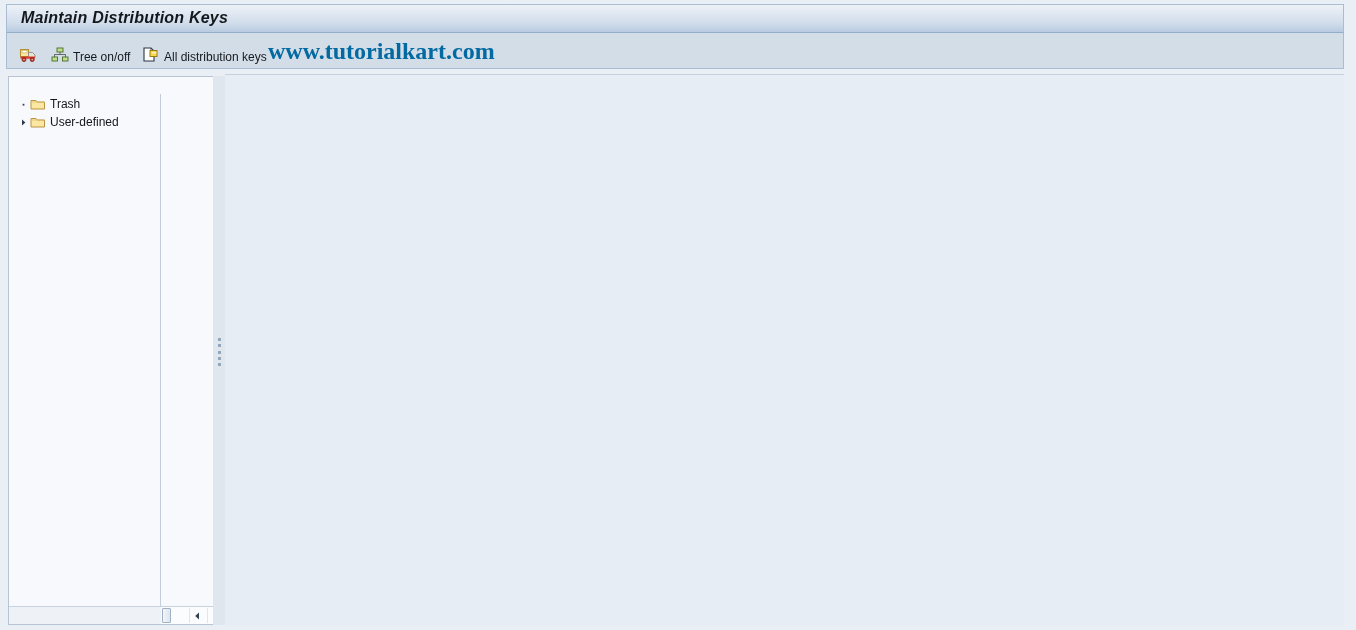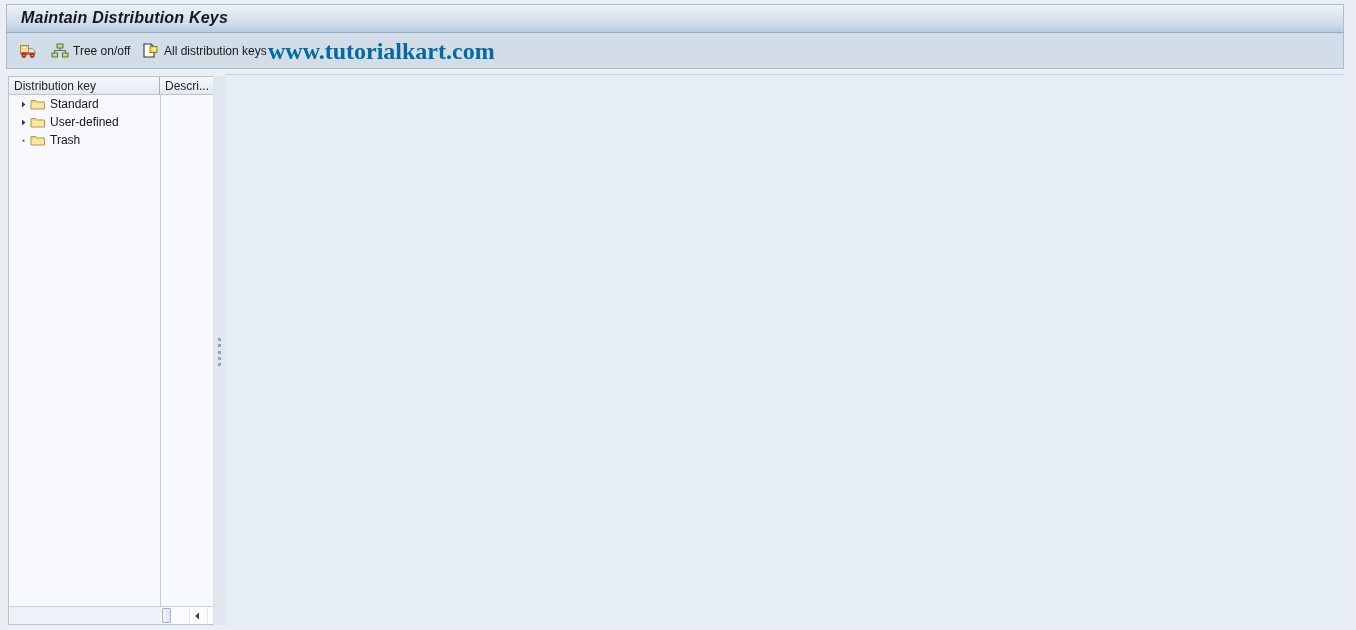--- a/index.html
+++ b/index.html
@@ -61,21 +61,21 @@
     box-sizing: border-box;
     background: #d2dde8;
     border: 1px solid #a8bdd2;
     border-top: none;
   }
   .tb-item {
     position: absolute;
     top: 4px;
     height: 26px;
     display: flex;
-    align-items: center;
+    align-items: flex-end;
     gap: 4px;
     padding: 0 3px;
     cursor: default;
     border: 1px solid transparent;
   }
   .tb-label {
     font-size: 12px;
     color: #16191d;
     white-space: nowrap;
   }
@@ -316,74 +316,56 @@
       </span>
       <span class="tb-label">All distribution keys</span>
     </div>
 
   </div>
 
   <div id="watermark">www.tutorialkart.com</div>
 
   <div id="treepanel">
 
-    <div id="tree-header">
-      <div class="col-head" id="col-head-key">Distribution key</div>
-      <div class="col-head" id="col-head-desc">Descri...</div>
-    </div>
 
     <div id="col-divider"></div>
 
     <div id="tree-rows">
+
 
       <div class="tree-row">
         <span class="tree-toggle">
           <svg width="9" height="9" viewBox="0 0 9 9" xmlns="http://www.w3.org/2000/svg">
-            <path d="M3 1.6 L6.4 4.5 L3 7.4 Z" fill="#2f3c4c"></path>
+            <rect x="3.6" y="3.8" width="1.8" height="1.8" fill="#3a4656"></rect>
           </svg>
         </span>
         <span class="tree-folder">
           <svg width="16" height="13" viewBox="0 0 16 13" xmlns="http://www.w3.org/2000/svg">
             <path d="M1 2.5 L6 2.5 L7.2 4 L14.5 4 L14.5 11 L1 11 Z" fill="#fbe6a2" stroke="#b99540" stroke-width="1"></path>
             <path d="M1 4 L14.5 4" stroke="#d9be6e" stroke-width="0.7"></path>
           </svg>
         </span>
-        <span class="tree-label">Standard</span>
+        <span class="tree-label">Trash</span>
       </div>
 
       <div class="tree-row">
         <span class="tree-toggle">
           <svg width="9" height="9" viewBox="0 0 9 9" xmlns="http://www.w3.org/2000/svg">
             <path d="M3 1.6 L6.4 4.5 L3 7.4 Z" fill="#2f3c4c"></path>
           </svg>
         </span>
         <span class="tree-folder">
           <svg width="16" height="13" viewBox="0 0 16 13" xmlns="http://www.w3.org/2000/svg">
             <path d="M1 2.5 L6 2.5 L7.2 4 L14.5 4 L14.5 11 L1 11 Z" fill="#fbe6a2" stroke="#b99540" stroke-width="1"></path>
             <path d="M1 4 L14.5 4" stroke="#d9be6e" stroke-width="0.7"></path>
           </svg>
         </span>
         <span class="tree-label">User-defined</span>
       </div>
 
-      <div class="tree-row">
-        <span class="tree-toggle">
-          <svg width="9" height="9" viewBox="0 0 9 9" xmlns="http://www.w3.org/2000/svg">
-            <rect x="3.6" y="3.8" width="1.8" height="1.8" fill="#3a4656"></rect>
-          </svg>
-        </span>
-        <span class="tree-folder">
-          <svg width="16" height="13" viewBox="0 0 16 13" xmlns="http://www.w3.org/2000/svg">
-            <path d="M1 2.5 L6 2.5 L7.2 4 L14.5 4 L14.5 11 L1 11 Z" fill="#fbe6a2" stroke="#b99540" stroke-width="1"></path>
-            <path d="M1 4 L14.5 4" stroke="#d9be6e" stroke-width="0.7"></path>
-          </svg>
-        </span>
-        <span class="tree-label">Trash</span>
-      </div>
-
     </div>
 
     <div id="tree-hscroll">
       <div id="hscroll-track"></div>
       <div id="hscroll-thumb"></div>
       <div class="hscroll-btn" id="hscroll-left">
         <svg width="9" height="10" viewBox="0 0 9 10" xmlns="http://www.w3.org/2000/svg">
           <path d="M6 1.5 L2.2 5 L6 8.5 Z" fill="#33414f"></path>
         </svg>
       </div>

